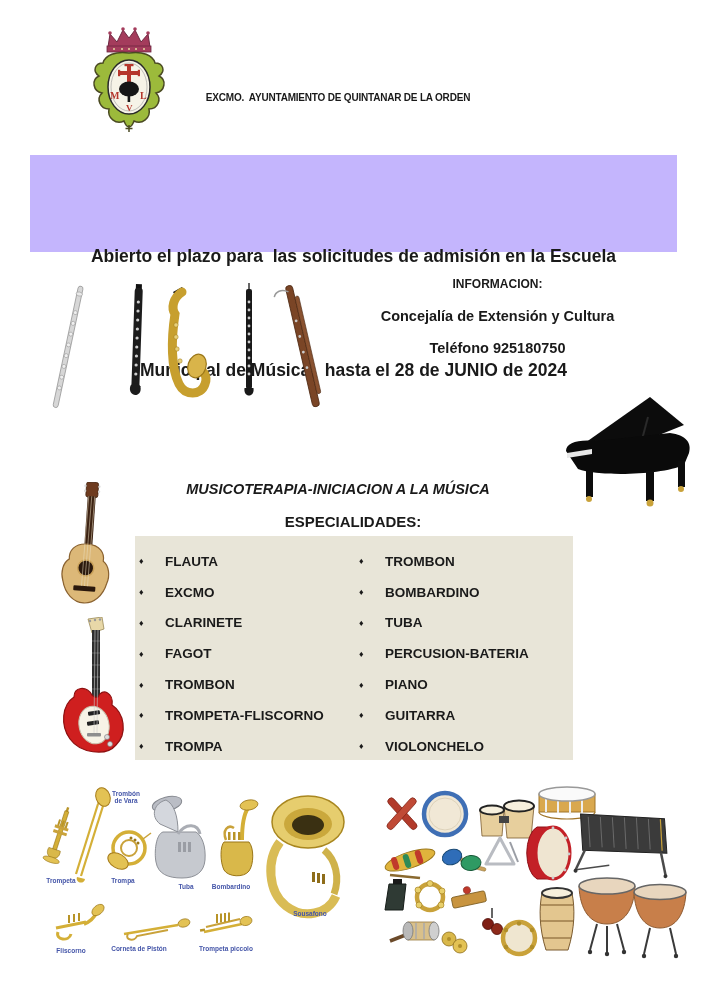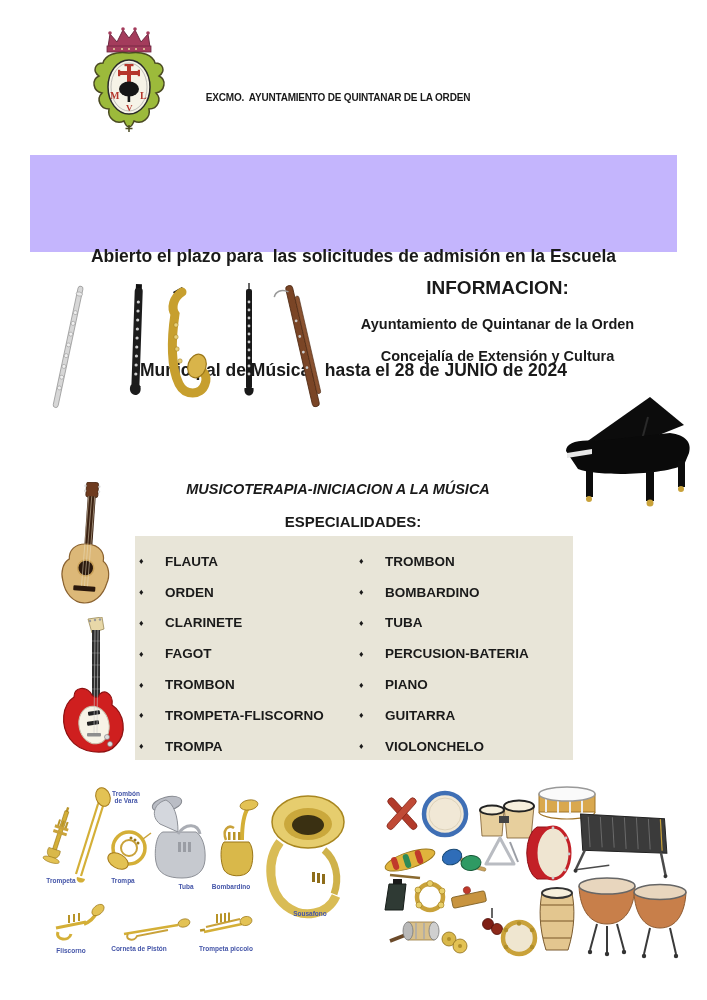--- a/index.html
+++ b/index.html
@@ -15,21 +15,21 @@
   .hdr-l2 { font-size:13px; margin-top:18px; }
 
   
   .banner { left:30px; top:155px; width:647px; height:97px; background:#c4b5fd;
             text-align:center; font-weight:bold; font-size:17.5px; padding-top:6px;
             line-height:38px; white-space:pre-wrap; }
 
   
   .woodwinds { left:45px; top:280px; width:300px; height:138px; }
   .info { left:350px; top:277px; width:295px; text-align:center; font-weight:bold; }
-  .info-title { font-size:19px; }
+  .info-title { font-size:12px; }
   .info-line { font-size:14.5px; margin-top:16.5px; }
   .piano { left:552px; top:391px; width:150px; height:116px; }
   .programs { left:100px; top:449px; width:476px; text-align:center; font-weight:bold;
               font-style:italic; font-size:14.5px; white-space:pre-wrap; }
   .prog-l2 { margin-top:16px; }
   .esp-title { left:115px; top:513px; width:476px; text-align:center; font-weight:bold; font-size:15px; }
 
   
   .guitar-a { left:40px; top:482px; width:90px; height:136px; }
   .guitar-e { left:50px; top:617px; width:85px; height:156px; }
@@ -169,24 +169,24 @@
         <circle cx="257" cy="56" r="1.4" fill="#c9c9c9"></circle>
       <circle cx="257" cy="72" r="1.4" fill="#c9c9c9"></circle>
         <circle cx="257" cy="88" r="1.4" fill="#c9c9c9"></circle>
     </g>
   </svg>
 
   <div class="abs info">
     <div class="info-title">INFORMACION:</div>
     <div>
 
-        <div class="info-line">Ayuntamiento de Quintanar de la Orden</div>
 
         <div class="info-line">Concejalía de Extensión y Cultura</div>
 
+        <div class="info-line">Teléfono 925180750</div>
 
       </div>
   </div>
 
   <svg class="abs piano" viewBox="0 0 150 116">
     <path d="M30,54 L98,6 L132,34 L72,58 Z" fill="#0c0c0c"></path>
     <line x1="96" y1="26" x2="88" y2="56" stroke="#2a2a2a" stroke-width="2"></line>
     <path d="M14,60 C14,52 26,48 44,50 L118,42 C134,44 140,52 137,62 L132,74 C110,84 48,86 26,78 Z" fill="#0a0a0a"></path>
     <path d="M15,62 L40,58 L40,63 L15,67 Z" fill="#e8e8e8"></path>
     <rect x="34" y="80" width="7" height="26" fill="#0c0c0c"></rect>
@@ -246,21 +246,21 @@
   <div class="abs specbox">
     <div class="spec-col spec-c1">
 
         <div class="spec-item">
           <span class="diamond">♦</span>
           <span>FLAUTA</span>
         </div>
 
         <div class="spec-item">
           <span class="diamond">♦</span>
-          <span>ORDEN</span>
+          <span>EXCMO</span>
         </div>
 
         <div class="spec-item">
           <span class="diamond">♦</span>
           <span>CLARINETE</span>
         </div>
 
         <div class="spec-item">
           <span class="diamond">♦</span>
           <span>FAGOT</span>

